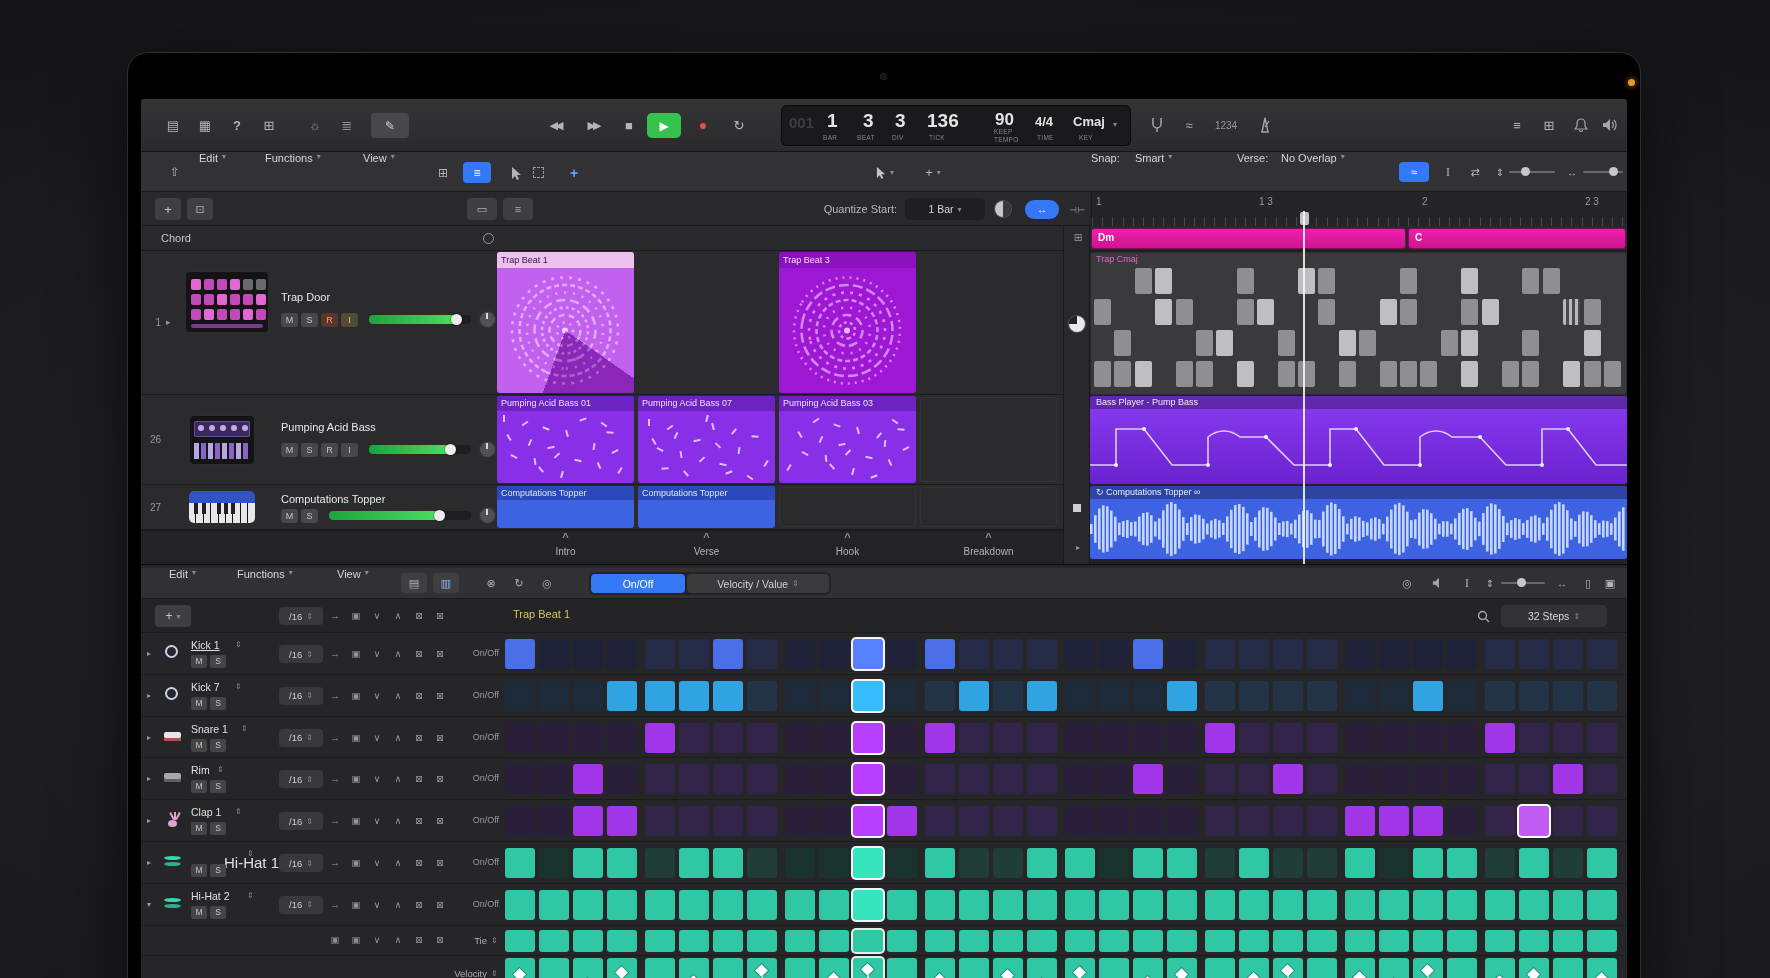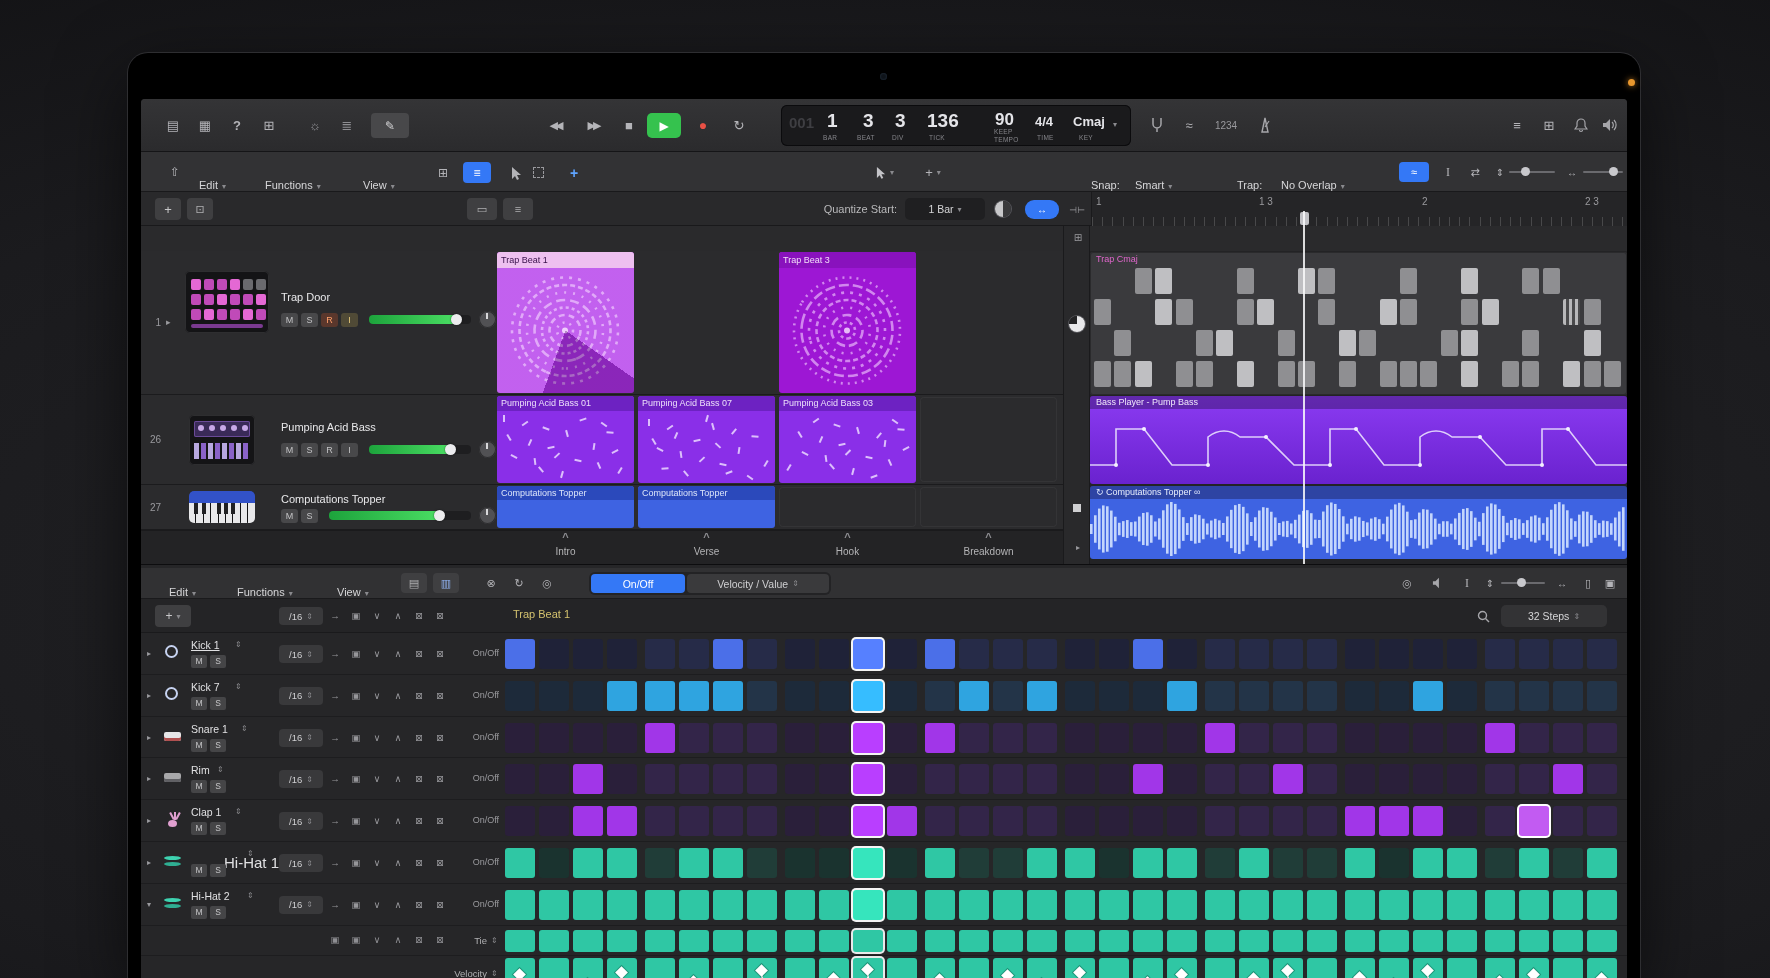--- a/index.html
+++ b/index.html
@@ -22,21 +22,21 @@
 .menubar{left:0;top:53px;width:1486px;height:40px;background:#323234;border-bottom:1px solid #19191b}
 .subbar{left:0;top:93px;width:1486px;height:34px;background:#29292b;border-bottom:1px solid #19191b}
 .chordrow{left:0;top:127px;width:1486px;height:25px;background:#29292b;border-bottom:1px solid #1a1a1c}
 .trackswrap{left:0;top:152px;width:922px;height:279px;background:#2b2b2d}
 .scenesrow{left:0;top:431px;width:922px;height:34px;background:#232325;border-top:1px solid #1a1a1c}
 .dividercol{left:922px;top:127px;width:27px;height:338px;background:#29292b;border-left:1px solid #1a1a1c;border-right:1px solid #1a1a1c}
 .sequencer{left:0;top:465px;width:1486px;height:414px;background:#262628;border-top:1px solid #0d0d0f}
 .seqmenubar{left:0;top:3px;width:1486px;height:31px;background:#313133;border-bottom:1px solid #1a1a1c}
 .seqpattern{left:0;top:34px;width:1486px;height:34px;background:#242426;border-bottom:1px solid #1a1a1c}
 .seqrows{left:0;top:68px;width:1486px;height:346px;overflow:hidden}
-.menu-item{display:flex;align-items:flex-end;height:100%;font-size:11px;color:#d6d6d8;cursor:default}
+.menu-item{display:flex;align-items:flex-start;height:100%;font-size:11px;color:#d6d6d8;cursor:default}
 .btn{background:#3f3f41;border-radius:4px;display:flex;align-items:center;justify-content:center}
 .btn-blue{background:#3478f6}
 .tbtn{display:flex;align-items:center;justify-content:center;color:#b4b4b8;font-size:13px}
 .lcd{left:640px;top:6px;width:350px;height:41px;background:#1a1a1c;border-radius:6px;box-shadow:inset 0 0 0 1px #0b0b0d}
 .lcd-num{position:absolute;top:5px;font-size:19px;font-weight:bold;color:#e4e4e8}
 .lcd-lab{position:absolute;top:29px;font-size:6.5px;color:#85858a;letter-spacing:.3px}
 .pill{background:#1f1f21;border-radius:5px;display:flex;align-items:center;justify-content:center;font-size:10.5px;color:#d6d6d8}
 .ruler{left:950px;top:0;width:536px;height:34px;background:#252527;border-left:1px solid #1a1a1c}
 .ruler-ticks{position:absolute;left:0;bottom:0;width:536px;height:9px;
   background:repeating-linear-gradient(90deg, rgba(255,255,255,.16) 0 1px, transparent 1px 10.2px)}
@@ -162,21 +162,21 @@
       <div class="tbtn abs" style="left:772px;top:9px;width:40px;height:22px;font-size:13px">+<span class="chev">▾</span></div>
 
       <div class="menu-item abs dim" style="left:950px;top:0;font-size:11px">
           <span>Snap:</span>
         </div>
       <div class="menu-item abs" style="left:994px;top:0">
           <span>Smart</span>
           <span class="chev">▾</span>
         </div>
       <div class="menu-item abs dim" style="left:1096px;top:0;font-size:11px">
-          <span>Trap:</span>
+          <span>Verse:</span>
         </div>
       <div class="menu-item abs" style="left:1140px;top:0">
           <span>No Overlap</span>
           <span class="chev">▾</span>
         </div>
       <div class="tbtn abs btn-blue" style="left:1258px;top:10px;width:30px;height:20px;border-radius:4px;color:#fff;font-size:11px">≈</div>
       <div class="tbtn abs" style="left:1298px;top:10px;width:18px;height:20px;font-family:'Liberation Serif',serif;font-size:12px">I</div>
       <div class="tbtn abs" style="left:1324px;top:10px;width:20px;height:20px;font-size:11px">⇄</div>
       <div class="tbtn abs" style="left:1352px;top:10px;width:14px;height:20px;font-size:10px">⇕</div>
       <div class="abs" style="left:1368px;top:0;width:46px;height:40px">
@@ -206,20 +206,26 @@
       <div class="ruler abs">
         <div class="ruler-ticks"></div>
         <div class="abs" style="left:208px;top:20px;width:9px;height:13px;border-radius:2px;background:#c2c2c6"></div>
       <div style="position: absolute; left: 4px; top: 4px; font-size: 10px; color: rgb(154, 154, 158);">1</div>
           <div style="position: absolute; left: 167px; top: 4px; font-size: 10px; color: rgb(154, 154, 158);">1 3</div>
           <div style="position: absolute; left: 330px; top: 4px; font-size: 10px; color: rgb(154, 154, 158);">2</div>
           <div style="position: absolute; left: 493px; top: 4px; font-size: 10px; color: rgb(154, 154, 158);">2 3</div>
         </div>
     </div>
 
+    <div class="chordrow abs">
+      <span class="abs" style="left:20px;top:6px;font-size:11px;color:#c8c8ca">Chord</span>
+      <div class="abs" style="left:342px;top:7px;width:11px;height:11px;border-radius:50%;border:1.5px solid #98989c"></div>
+      <div class="chord-region" style="left:950px;width:315px"><span>Dm</span></div>
+      <div class="chord-region" style="left:1267px;width:218px"><span>C</span></div>
+    </div>
 
     <div class="bluestrip abs"></div>
 
     <div class="trackswrap abs">
         <div style="position: absolute; left: 0px; top: 0px; width: 922px; height: 144px; border-bottom: 1px solid rgb(27, 27, 29);">
           <div class="t10 dim" style="position: absolute; left: 2px; top: 66px; width: 18px; text-align: right;">1</div>
           <div style="position: absolute; left: 25px; top: 66px; font-size: 9px; color: rgb(154, 154, 158);">▸</div>
           <div style="position: absolute; left: 44px; top: 20px; width: 84px; height: 62px; border-radius: 5px; background: rgb(20, 20, 22); box-shadow: rgb(46, 46, 48) 0px 0px 0px 1px inset; overflow: hidden;">
             <div style="position: absolute; left: 6px; top: 8px; width: 10px; height: 11px; border-radius: 2px; background: rgb(228, 104, 212);"></div>
             <div style="position: absolute; left: 19px; top: 8px; width: 10px; height: 11px; border-radius: 2px; background: rgb(192, 74, 184);"></div>

